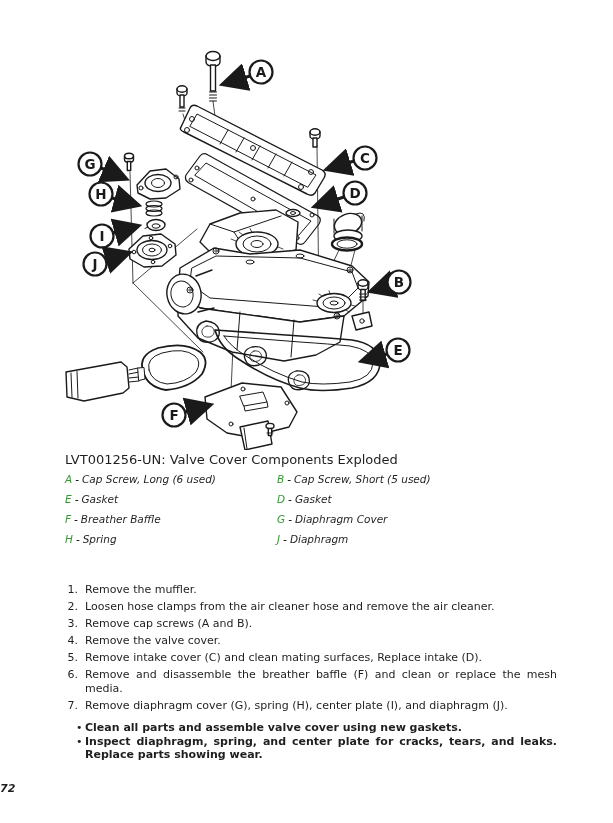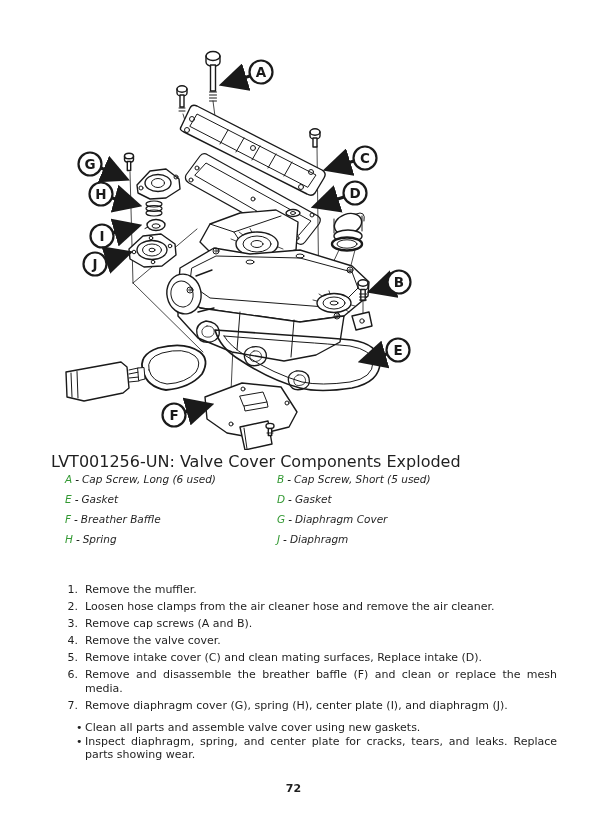--- a/index.html
+++ b/index.html
@@ -2,39 +2,39 @@
 <html><head>
 <meta charset="utf-8">
 <style>
   html,body{margin:0;padding:0;}
   body{
     width:613px;height:823px;background:#ffffff;position:relative;
     font-family:"DejaVu Sans","Liberation Sans",sans-serif;color:#1f1f1f;
     overflow:hidden;
   }
   .figure-svg{position:absolute;left:0;top:0;}
-  .caption{position:absolute;left:51px;top:452px;font-size:16px;}
+  .caption{position:absolute;left:65px;top:452px;font-size:13px;}
   .legend{
     position:absolute;left:65px;top:469px;width:494px;
     display:grid;grid-template-columns:212px 1fr;grid-auto-flow:row;
     font-size:10.5px;line-height:20px;font-style:italic;
   }
   .legend .letter{color:#339933;}
   .legend .sep{margin:0 3px;}
   .steps{position:absolute;left:65px;top:583px;width:492px;font-size:11px;}
   .step{display:flex;margin-bottom:3.5px;}
   .step-num{flex:none;width:13px;text-align:right;margin-right:7px;line-height:13.5px;}
   .step-text{flex:1;text-align:justify;line-height:13.5px;width:472px;}
   .notes{position:absolute;left:76px;top:721px;width:481px;font-size:11px;}
   .note{display:flex;}
   .note-bullet{flex:none;width:9px;line-height:13.5px;}
-  .note-text{flex:1;text-align:justify;line-height:13.5px;}
+  .note-text{flex:1;text-align:justify;line-height:13.5px;font-weight:bold;}
   .page-number{
-    position:absolute;left:0;top:782px;width:587px;text-align:center;
-    font-weight:bold;font-size:11px;
+    position:absolute;left:0;top:782px;width:587px;
+    font-weight:bold;font-size:11px;font-style:italic;
   }
   
   .ln{fill:none;stroke:#1a1a1a;stroke-width:1.4;stroke-linejoin:round;stroke-linecap:round;}
   .lnw{fill:#ffffff;stroke:#1a1a1a;stroke-width:1.4;stroke-linejoin:round;stroke-linecap:round;}
   .md{stroke-width:1;}
   .thin{stroke-width:0.8;}
   .thick{stroke-width:2.4;}
   .arrow{stroke:#1a1a1a;stroke-width:3.2;fill:none;}
   .callout circle{fill:#ffffff;stroke:#1a1a1a;stroke-width:2.2;}
   .callout text{font-family:"DejaVu Sans","Liberation Sans",sans-serif;

